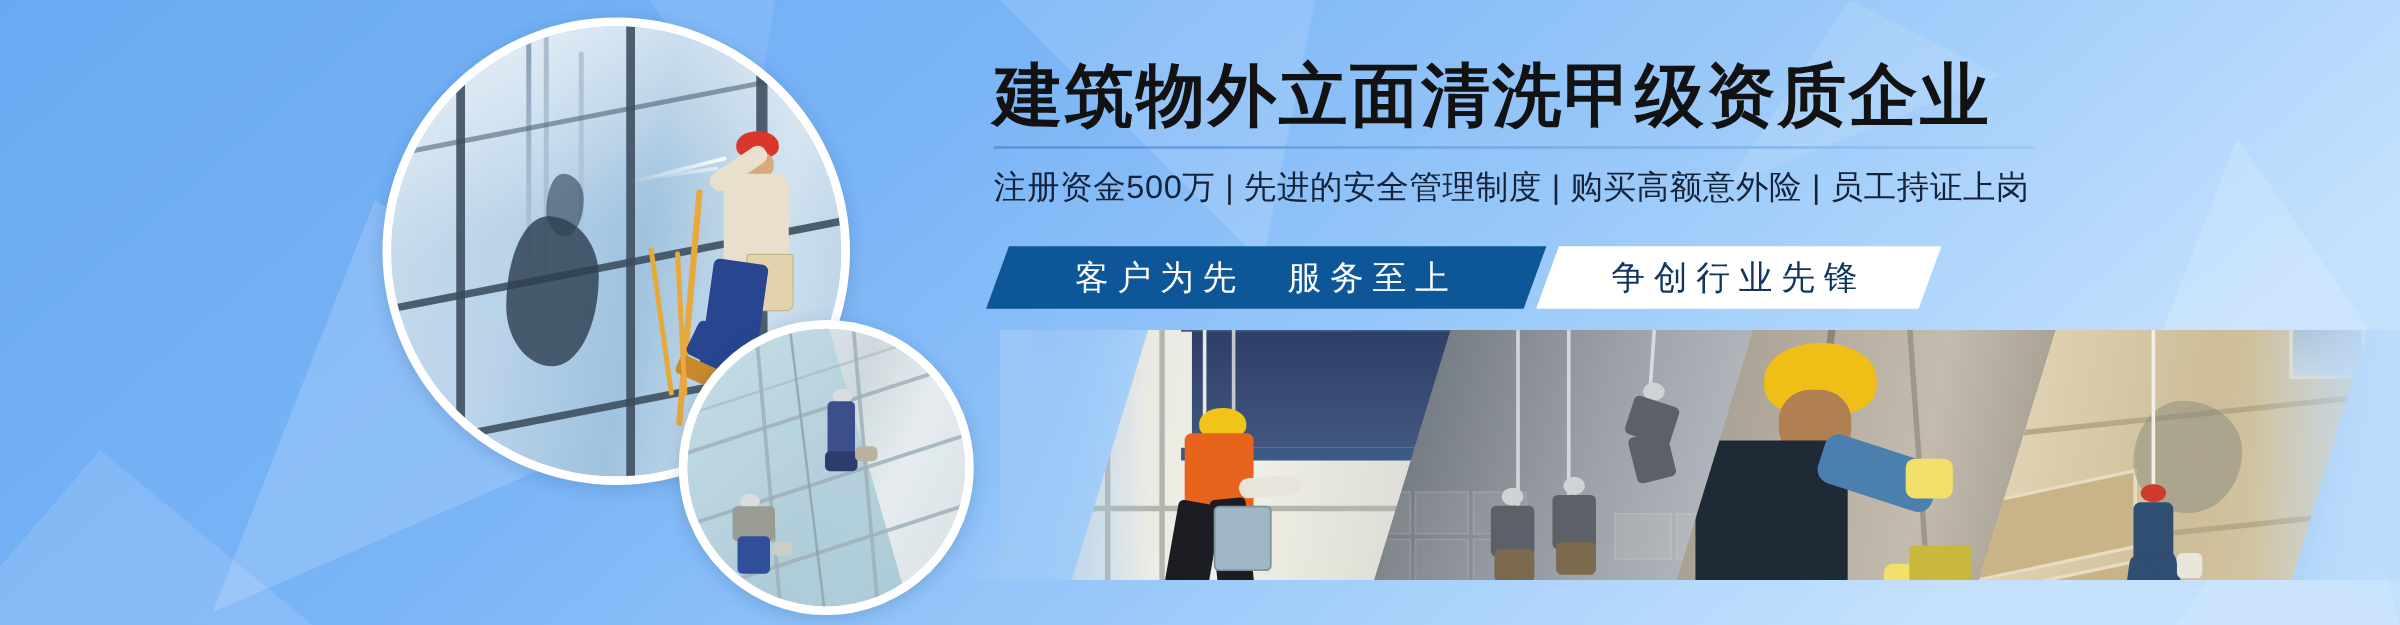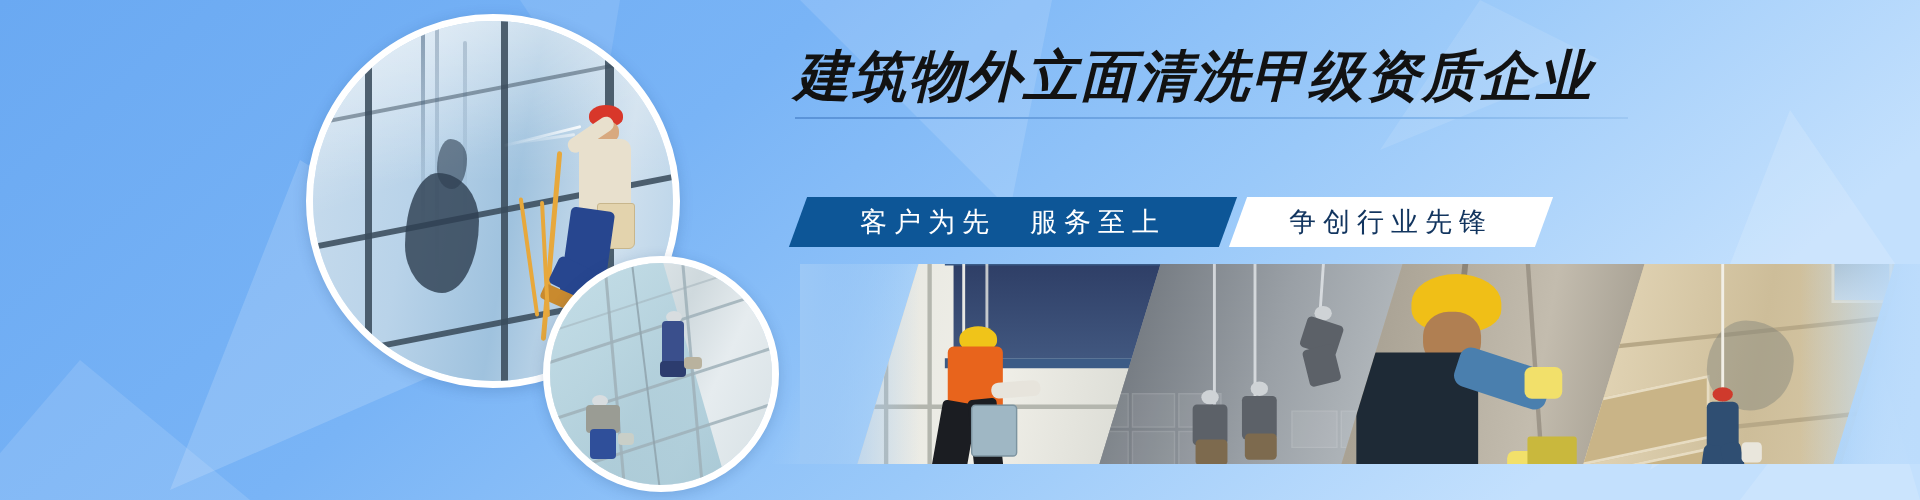--- a/index.html
+++ b/index.html
@@ -65,21 +65,20 @@
   .fline.b{width:3px;}
   .glassband{position:absolute;background:linear-gradient(160deg,rgba(195,222,232,.9),rgba(150,190,206,.75));}
   .sw-body{position:absolute;border-radius:4px;}
 
   
   #copy{position:absolute;left:795px;top:48px;width:1015px;}
   #headline{
     font-size:55px;font-weight:700;letter-spacing:2px;color:#121212;
     line-height:1.05;white-space:nowrap;
     font-family:"Liberation Sans","DejaVu Sans",sans-serif;
-    font-style:italic;
   }
   #headline-rule{
     margin-top:11px;height:2px;width:833px;
     background:linear-gradient(90deg,#5a93d8,#7fb3ea 70%,#9ec8f3);
   }
   #subline{
     margin-top:13px;font-size:26px;color:#14223a;letter-spacing:.5px;
     white-space:nowrap;font-weight:400;
   }
 
@@ -241,20 +240,21 @@
       <div class="sw-body" style="left:36px;top:142px;width:34px;height:28px;background:#9a9c94;"></div>
       <div class="sw-body" style="left:40px;top:166px;width:26px;height:30px;background:#2f4f9a;"></div>
       <div class="sw-body" style="left:68px;top:170px;width:16px;height:12px;background:#c9cfc8;"></div>
       <div class="fline b" style="left:96px;top:-10%;height:130%;width:2px;background:#8fa3ad;transform:rotate(-7deg);"></div>
     </div>
   </div>
 
   <div id="copy">
     <div id="headline">建筑物外立面清洗甲级资质企业</div>
     <div id="headline-rule"></div>
+    <div id="subline">注册资金500万 | 先进的安全管理制度 | 购买高额意外险 | 员工持证上岗</div>
   </div>
 
   <div id="slogan">
     <div class="slog" id="slog-dark">
       <span>客户为先　服务至上</span>
     </div>
     <div class="slog" id="slog-light">
       <span>争创行业先锋</span>
     </div>
   </div>

